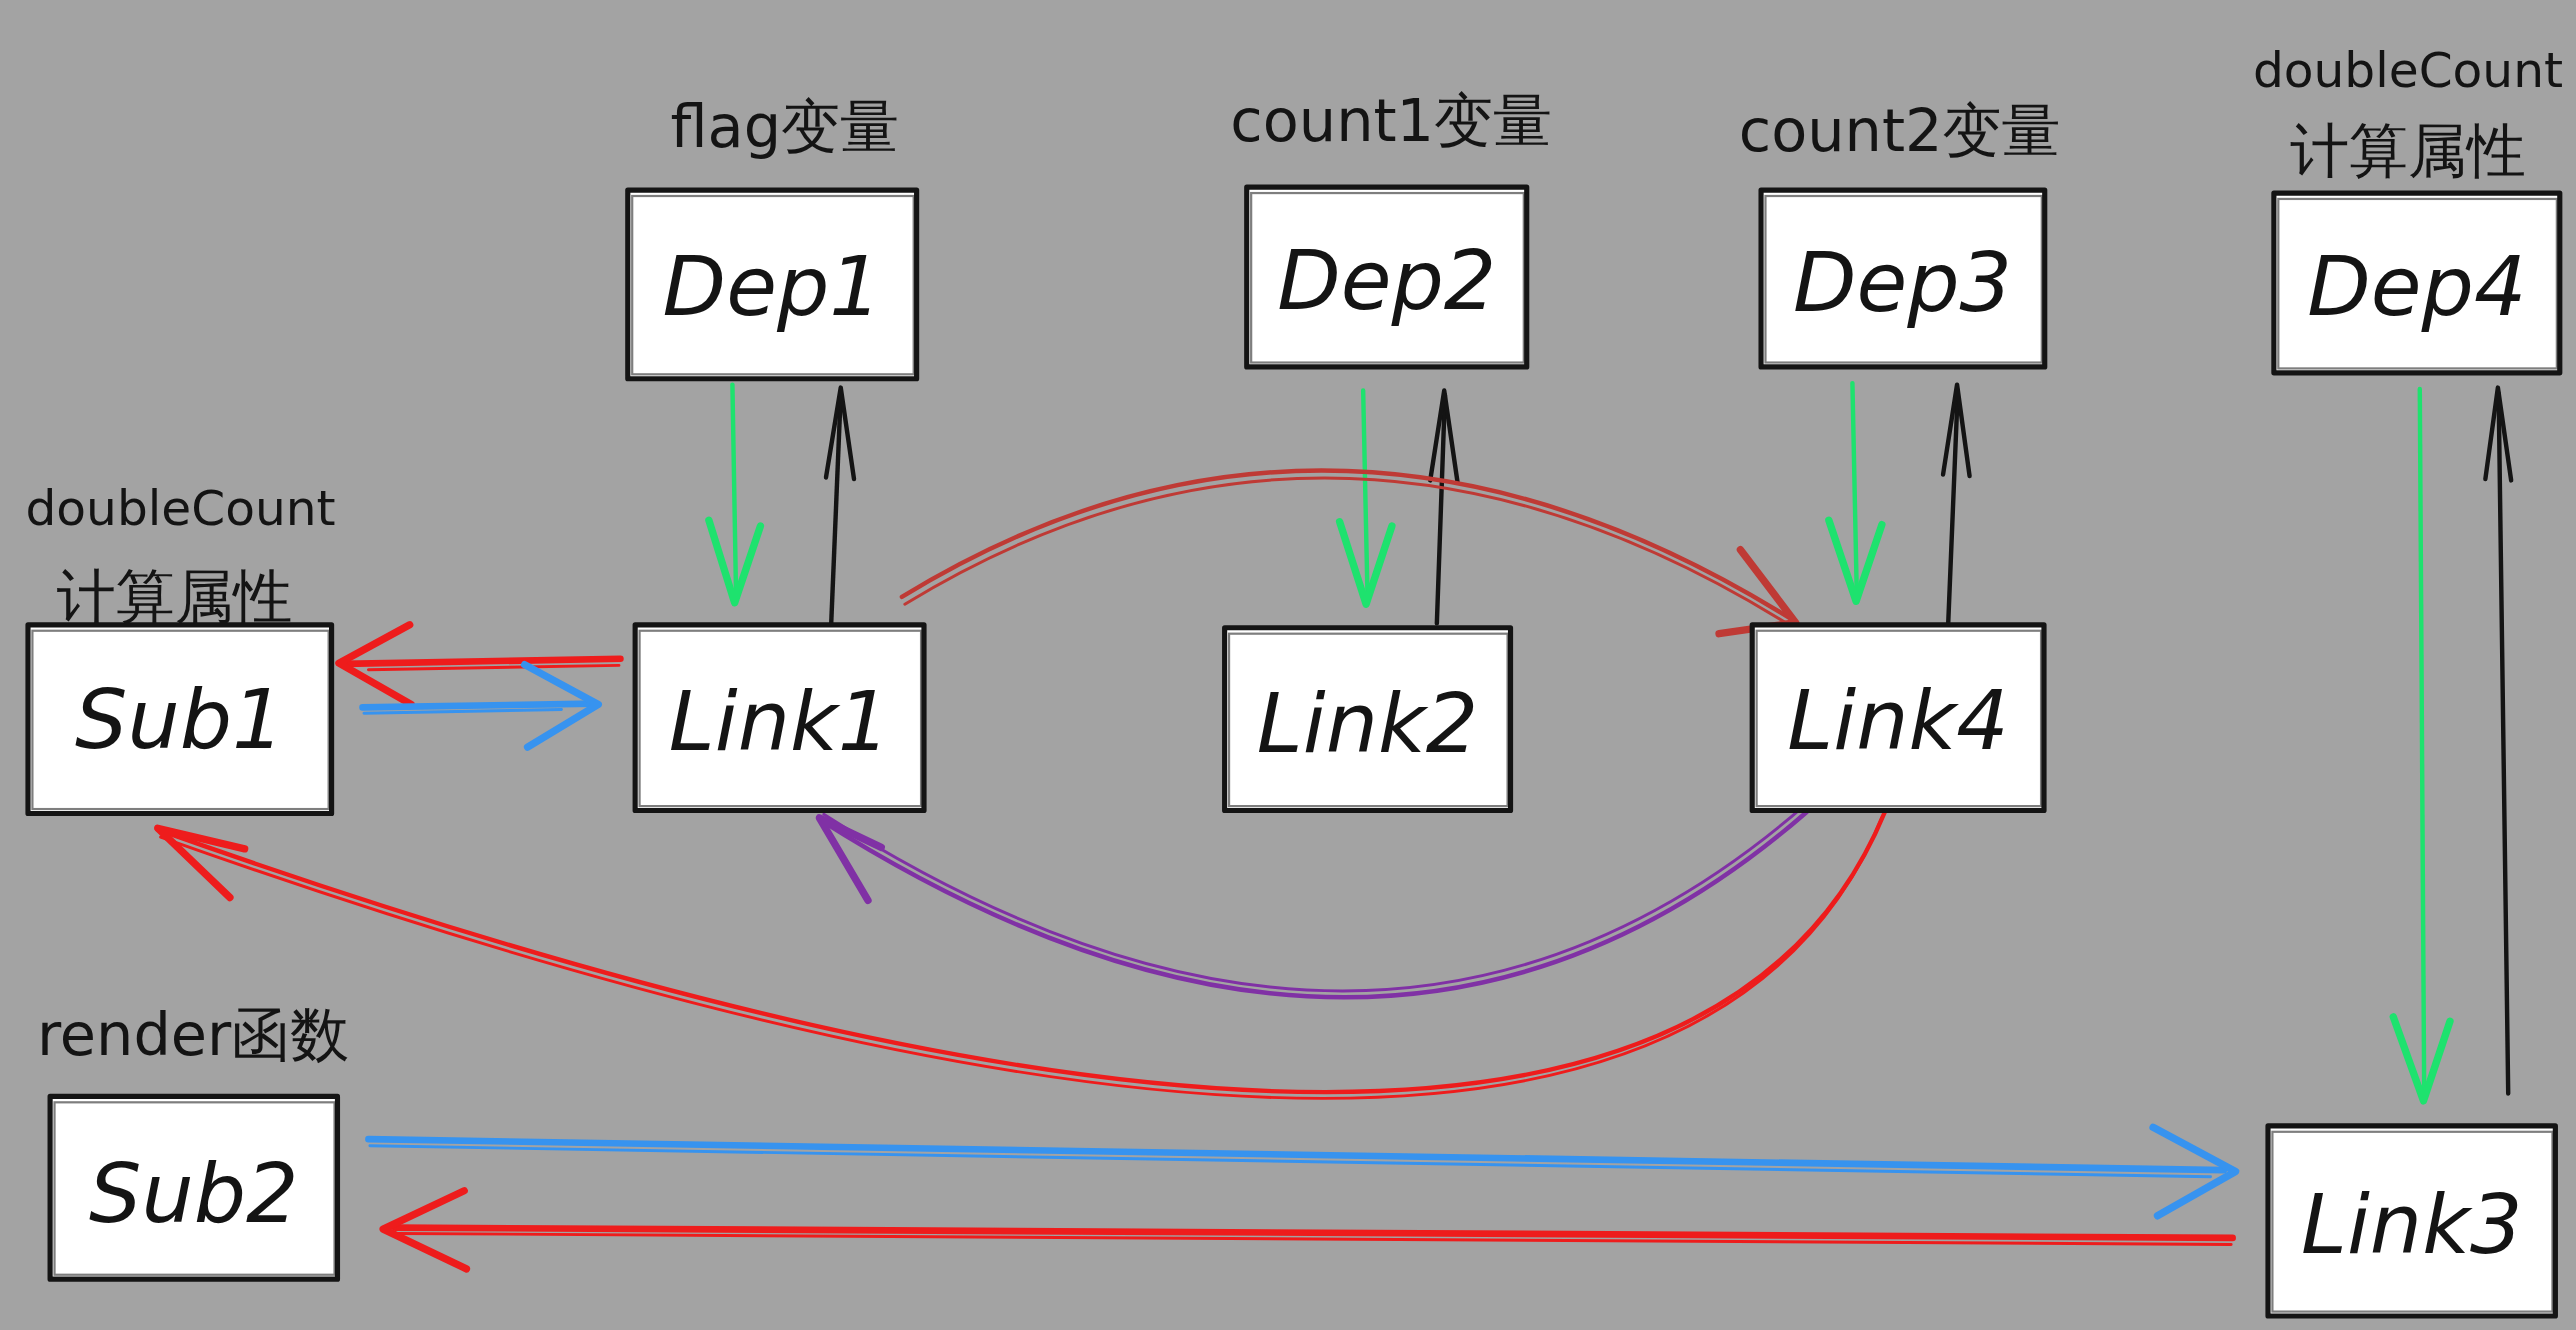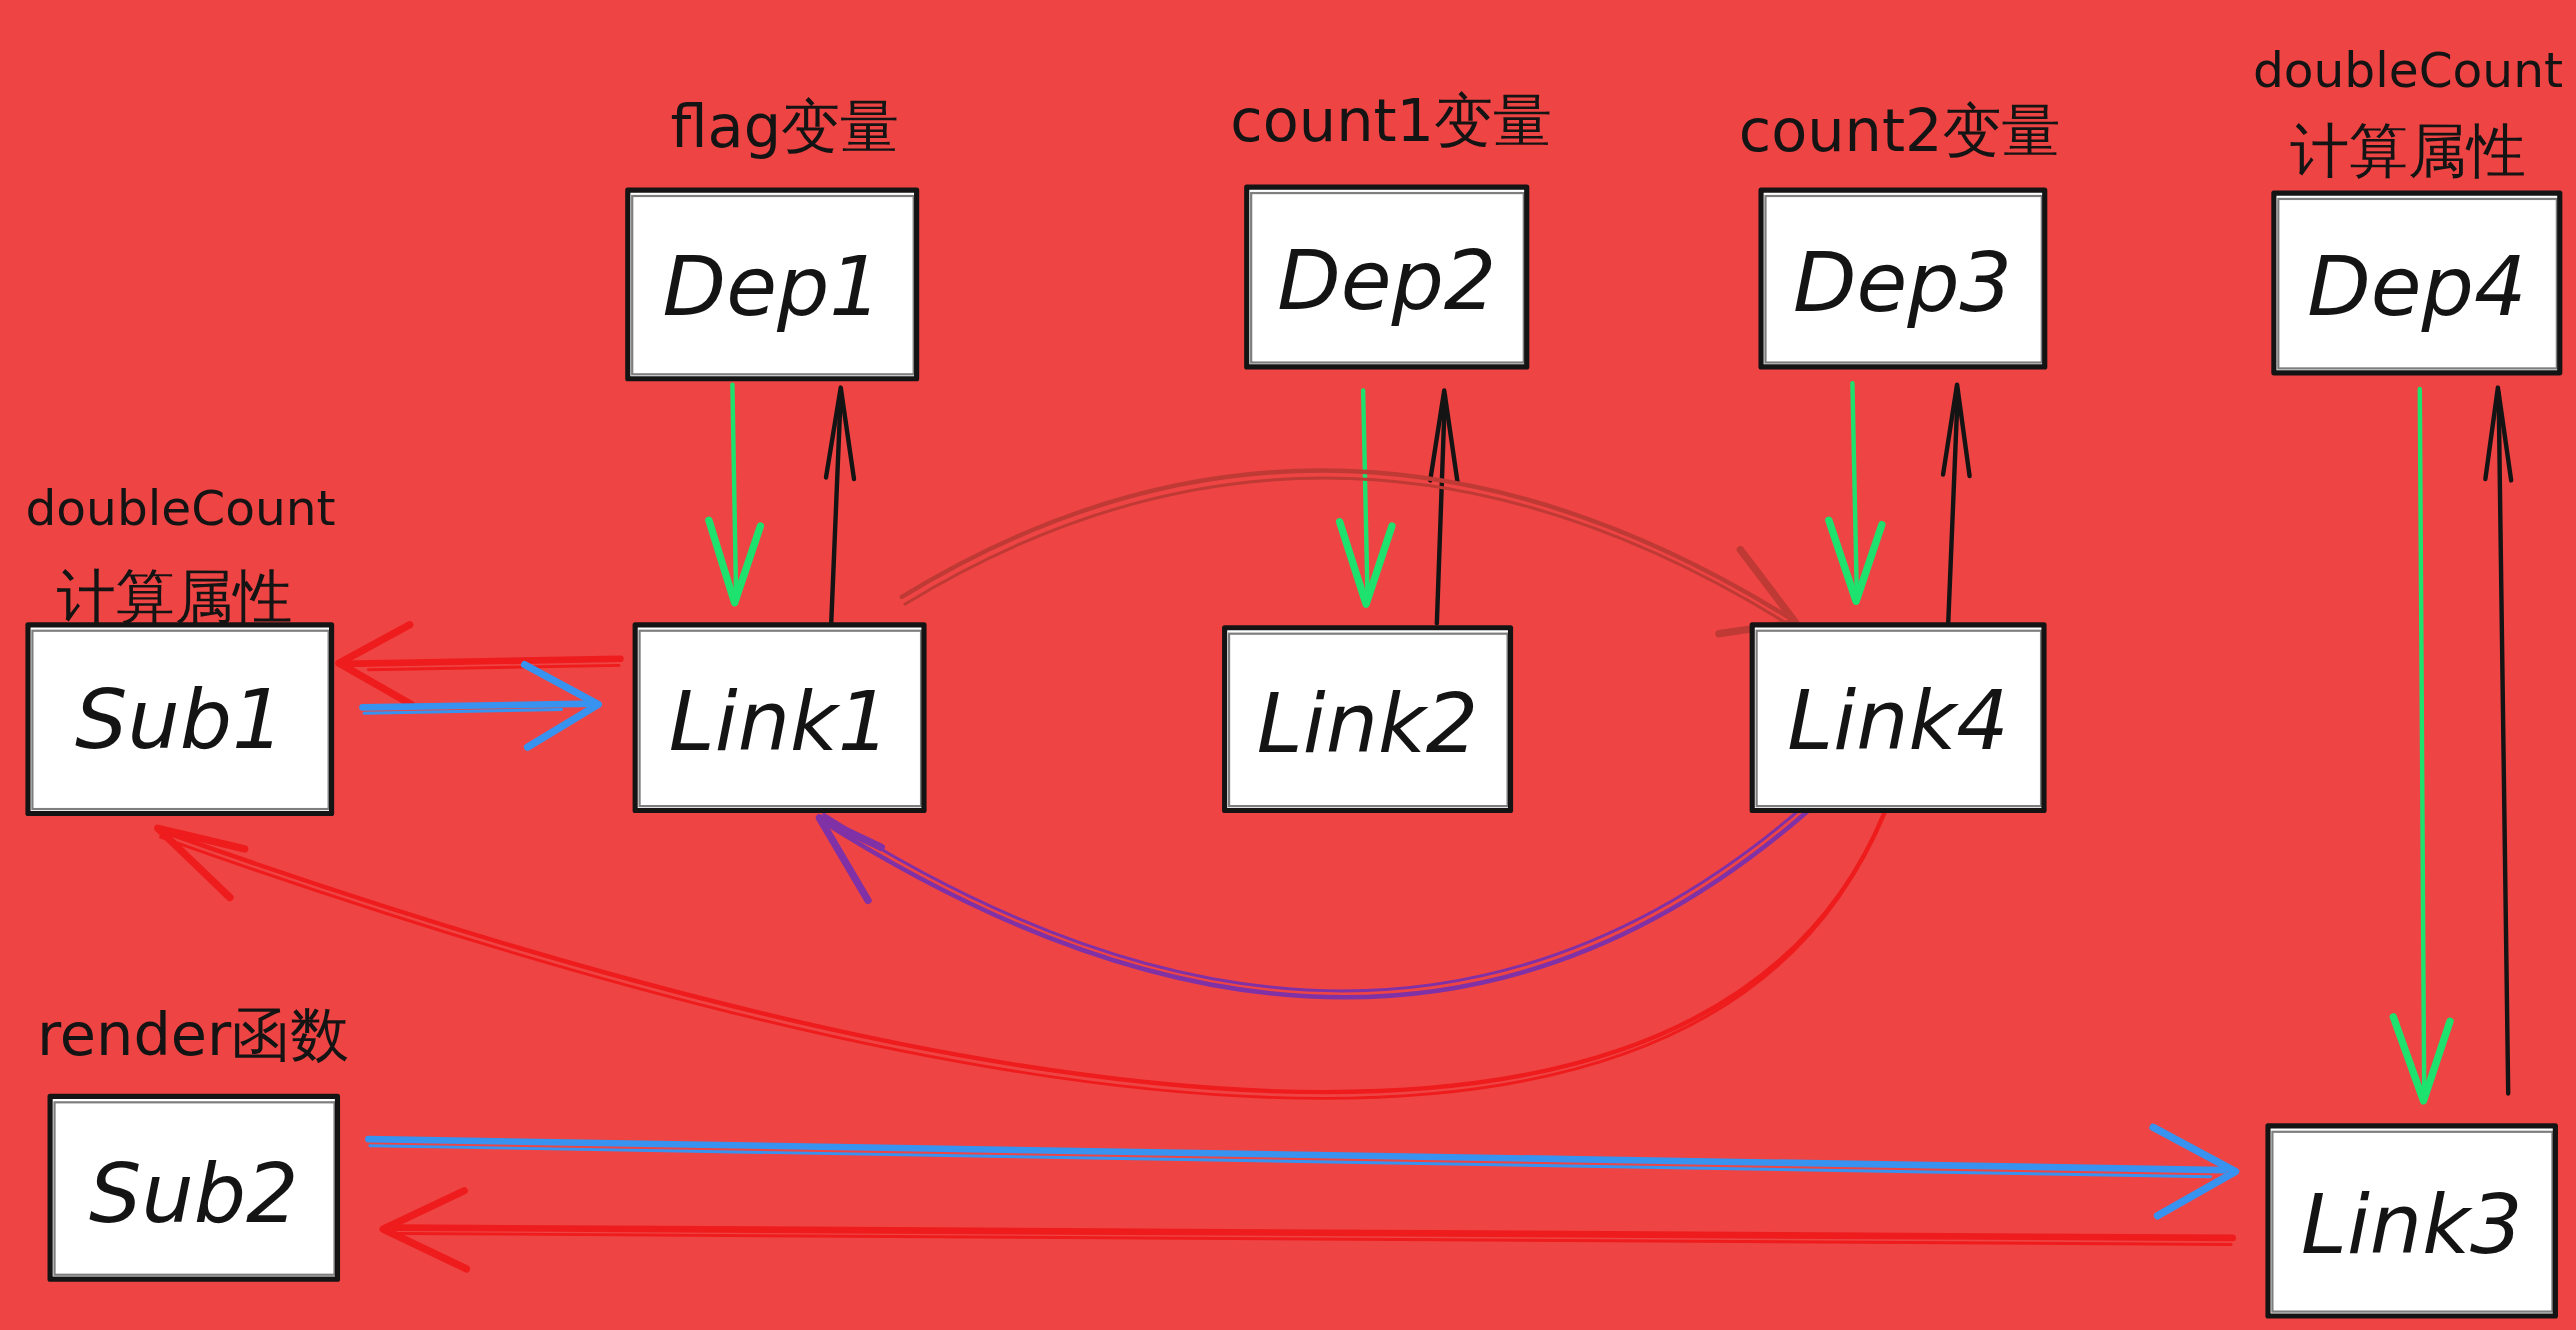--- a/index.html
+++ b/index.html
@@ -1,16 +1,16 @@
 <!DOCTYPE html>
 <html style="font-size:11.8px"><head>
 <meta charset="utf-8">
 <style>
   html,body{margin:0;padding:0;background:#ffffff;}
-  .canvas-wrap{width:100%;background:#ef4444;}
+  .canvas-wrap{width:100%;background:#a3a3a3;}
   svg{display:block;width:100%;height:auto;}
   .node-box{fill:#ffffff;stroke:#141414;stroke-width:7;stroke-linejoin:round;}
   .node-box2{fill:none;stroke:#141414;stroke-width:3;opacity:.55;}
   .node-label{font-family:"DejaVu Sans",sans-serif;font-style:italic;font-size:112px;fill:#141414;text-anchor:middle;}
   .caption{font-family:"DejaVu Sans",sans-serif;font-size:80px;fill:#141414;text-anchor:middle;}
   .caption-sm{font-family:"DejaVu Sans",sans-serif;font-size:66px;fill:#141414;text-anchor:middle;}
   .edge{fill:none;stroke-linecap:round;stroke-linejoin:round;}
   .w-main{stroke-width:9;}
   .w-thin{stroke-width:6;}
   .w-dbl{stroke-width:4;}

